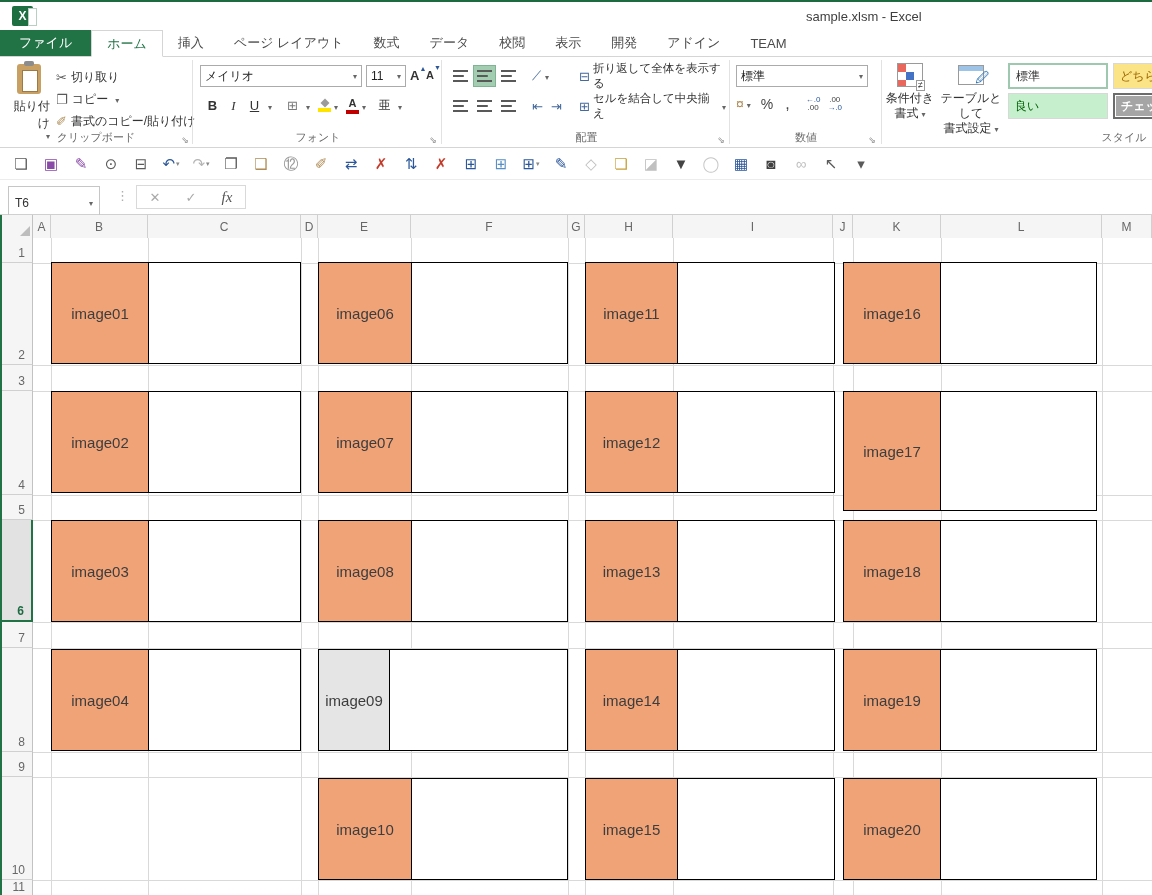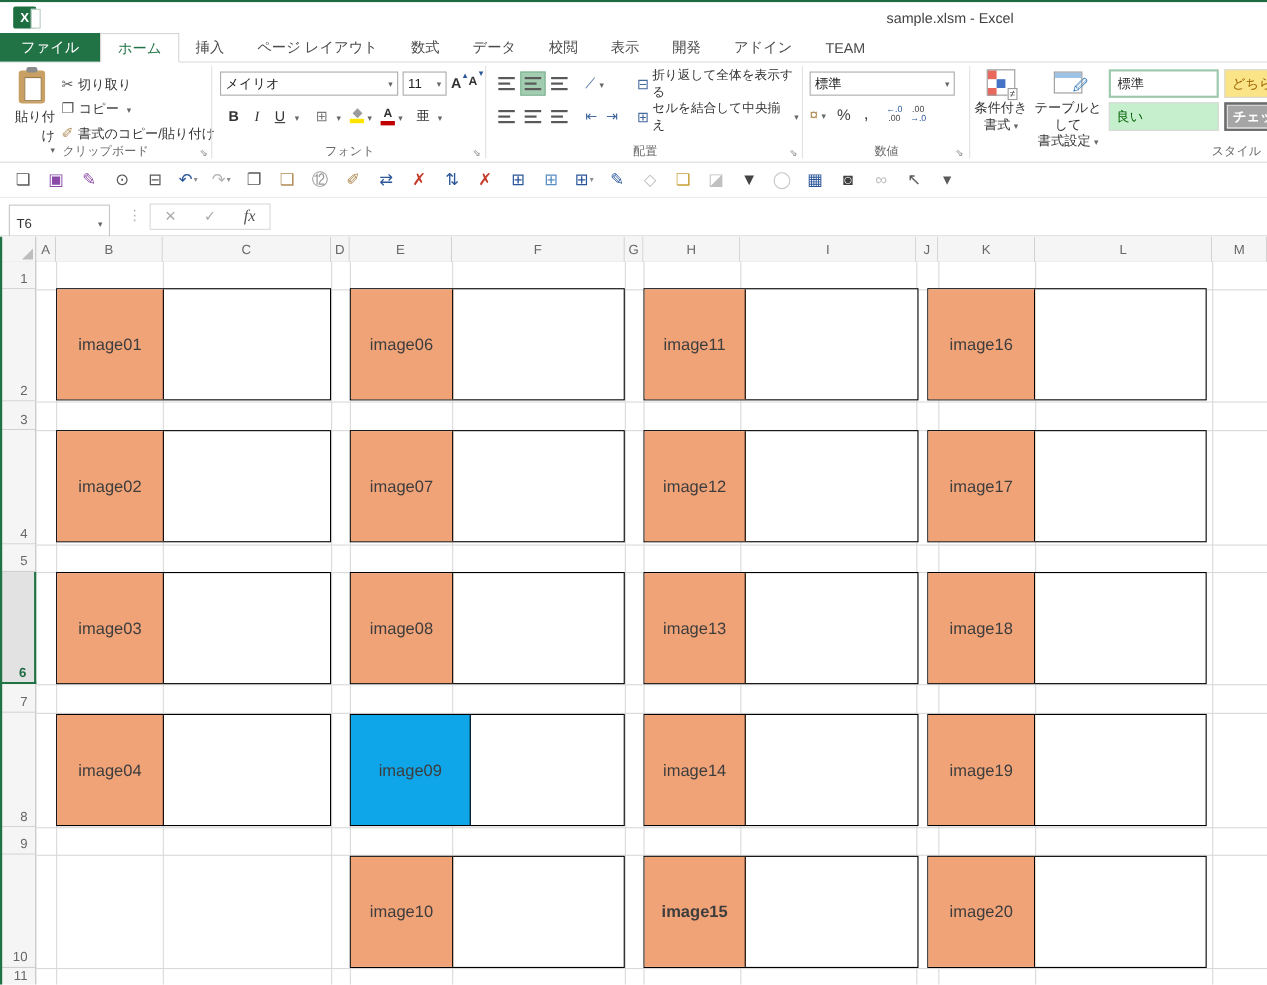--- a/index.html
+++ b/index.html
@@ -477,44 +477,44 @@
     <div class="img-box" style="left: 318px; top: 47px; width: 250px; height: 102px;">
       <div class="img-fill" style="width: 93px; background: rgb(241, 163, 120);">image06</div>
     </div>
     <div class="img-box" style="left: 318px; top: 176px; width: 250px; height: 102px;">
       <div class="img-fill" style="width: 93px; background: rgb(241, 163, 120);">image07</div>
     </div>
     <div class="img-box" style="left: 318px; top: 305px; width: 250px; height: 102px;">
       <div class="img-fill" style="width: 93px; background: rgb(241, 163, 120);">image08</div>
     </div>
     <div class="img-box" style="left: 318px; top: 434px; width: 250px; height: 102px;">
-      <div class="img-fill" style="width: 109px; background: #0ea5e9;">image09</div>
+      <div class="img-fill" style="width: 71px; background: #e5e5e5;">image09</div>
     </div>
     <div class="img-box" style="left: 318px; top: 563px; width: 250px; height: 102px;">
       <div class="img-fill" style="width: 93px; background: rgb(241, 163, 120);">image10</div>
     </div>
     <div class="img-box" style="left: 585px; top: 47px; width: 250px; height: 102px; padding-left: 40px;">
       <div class="img-fill" style="width: 92px; background: rgb(241, 163, 120);">image11</div>
     </div>
     <div class="img-box" style="left: 585px; top: 176px; width: 250px; height: 102px;">
       <div class="img-fill" style="width: 92px; background: rgb(241, 163, 120);">image12</div>
     </div>
     <div class="img-box" style="left: 585px; top: 305px; width: 250px; height: 102px;">
       <div class="img-fill" style="width: 92px; background: rgb(241, 163, 120);">image13</div>
     </div>
     <div class="img-box" style="left: 585px; top: 434px; width: 250px; height: 102px;">
       <div class="img-fill" style="width: 92px; background: rgb(241, 163, 120);">image14</div>
     </div>
-    <div class="img-box" style="left: 585px; top: 563px; width: 250px; height: 102px; font-weight: bold;">
+    <div class="img-box" style="left: 585px; top: 563px; width: 250px; height: 102px;">
       <div class="img-fill" style="width: 92px; background: rgb(241, 163, 120);">image15</div>
     </div>
     <div class="img-box" style="left: 843px; top: 47px; width: 254px; height: 102px;">
       <div class="img-fill" style="width: 97px; background: rgb(241, 163, 120);">image16</div>
     </div>
-    <div class="img-box" style="left: 843px; top: 176px; width: 254px; height: 102px;">
+    <div class="img-box" style="left: 843px; top: 176px; width: 254px; height: 120px;">
       <div class="img-fill" style="width: 97px; background: rgb(241, 163, 120);">image17</div>
     </div>
     <div class="img-box" style="left: 843px; top: 305px; width: 254px; height: 102px;">
       <div class="img-fill" style="width: 97px; background: rgb(241, 163, 120);">image18</div>
     </div>
     <div class="img-box" style="left: 843px; top: 434px; width: 254px; height: 102px;">
       <div class="img-fill" style="width: 97px; background: rgb(241, 163, 120);">image19</div>
     </div>
     <div class="img-box" style="left: 843px; top: 563px; width: 254px; height: 102px;">
       <div class="img-fill" style="width: 97px; background: rgb(241, 163, 120);">image20</div>

